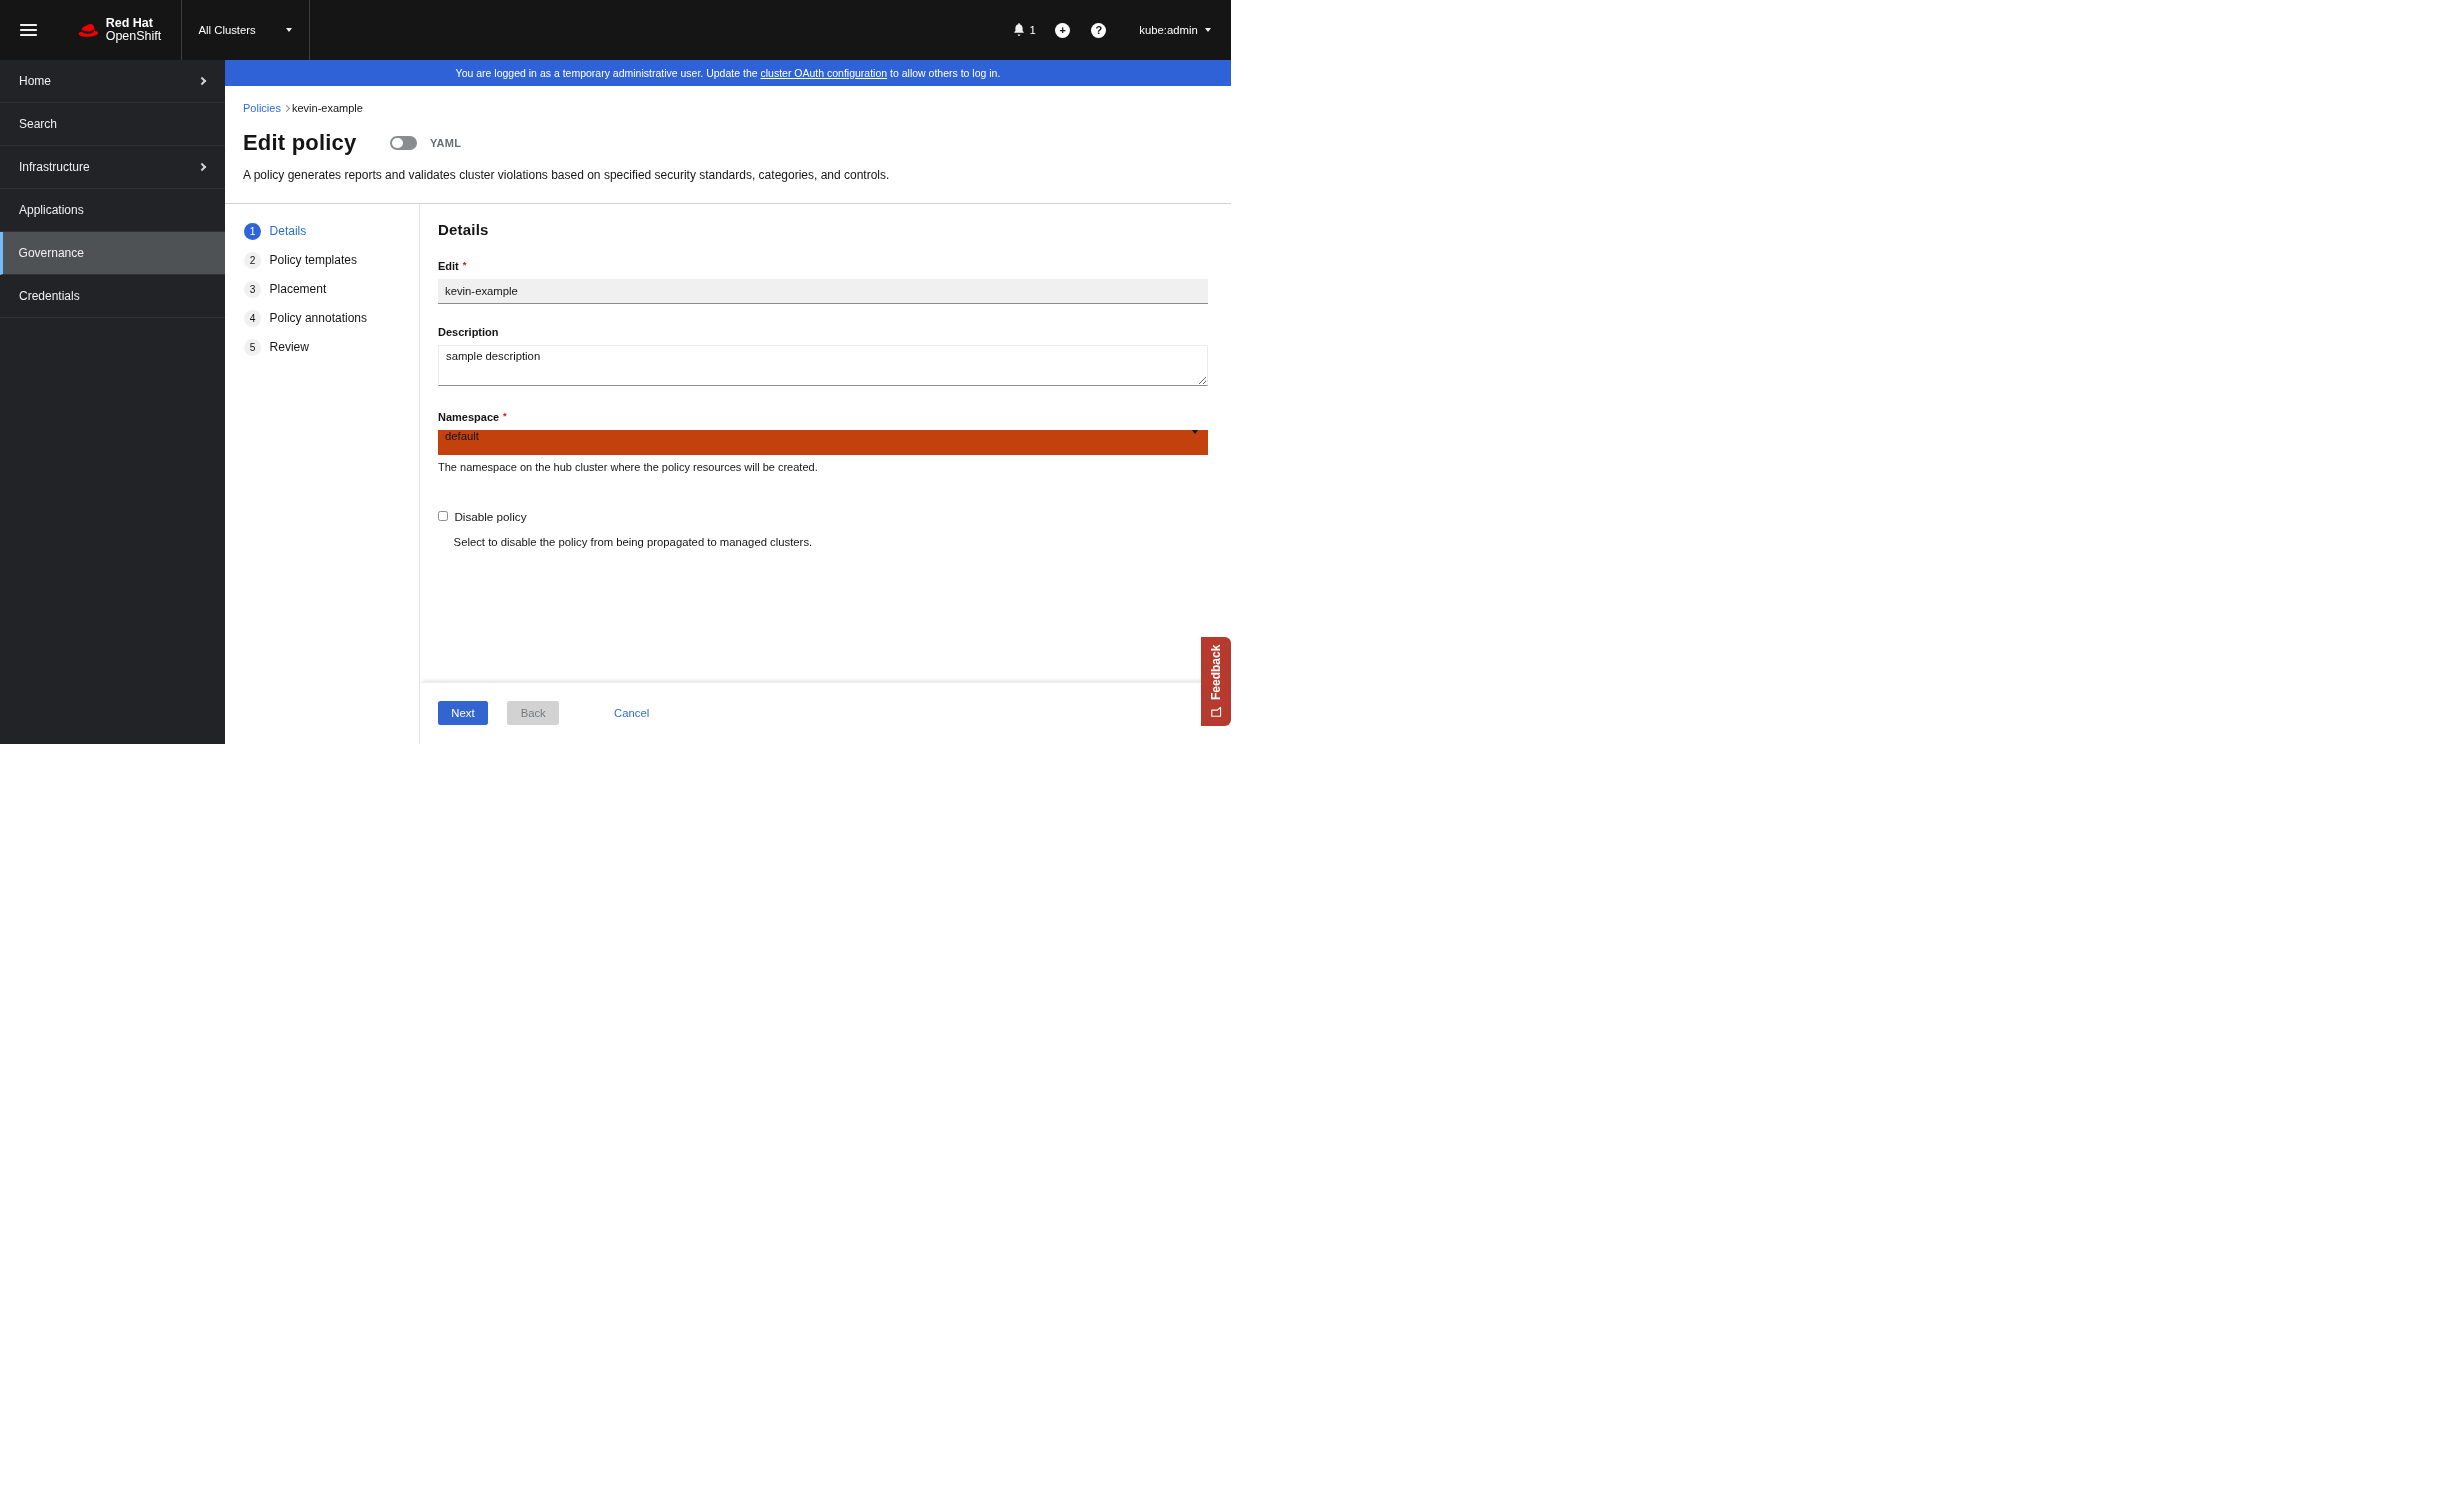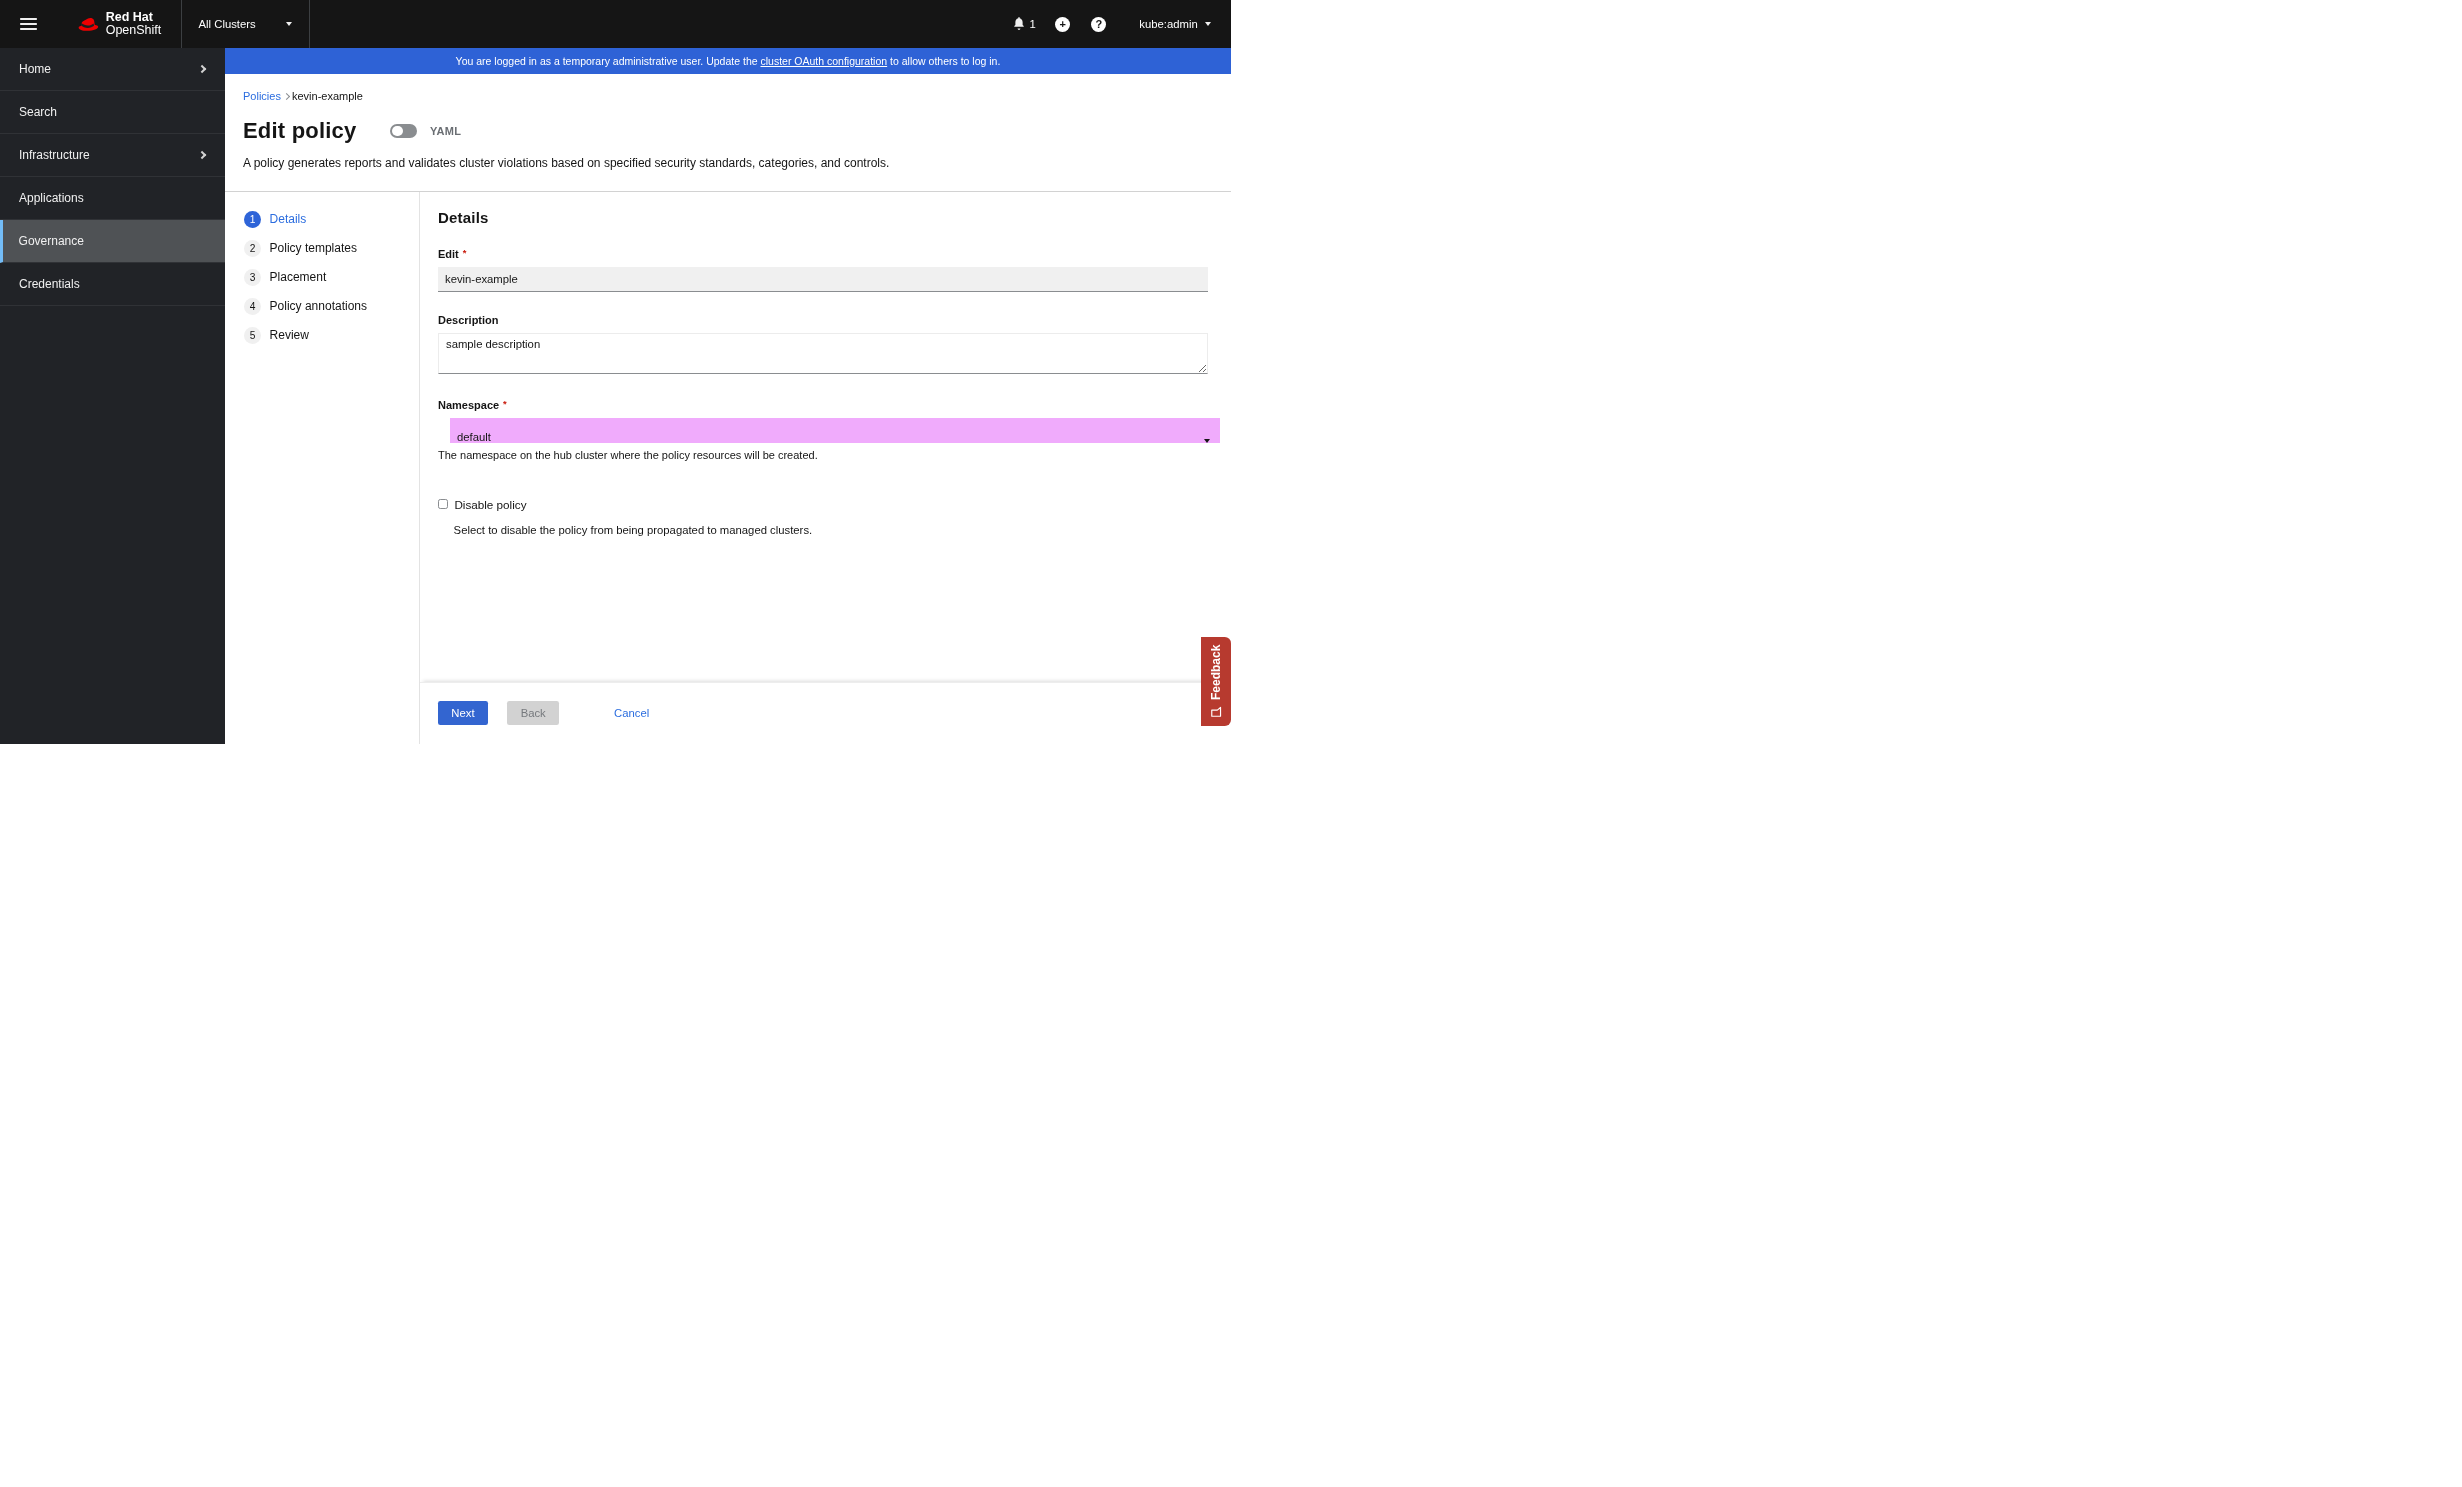--- a/index.html
+++ b/index.html
@@ -1,21 +1,21 @@
 <!DOCTYPE html>
 <html style="font-size:12.5px"><head>
 <meta charset="utf-8">
 <style>
   * { box-sizing: border-box; margin: 0; padding: 0; }
   html, body { background: #fff; }
   body { font-family: "Liberation Sans", sans-serif; color: #151515; }
   .screen { position: relative; width: 1231px; height: 744px; overflow: hidden; background: #fff; display: flex; flex-direction: column; }
 
   
-  .masthead { height: 48px; background: #151515; display: flex; align-items: center; flex: none; }
+  .masthead { height: 60px; background: #151515; display: flex; align-items: center; flex: none; }
   .hamburger { width: 17px; height: 12.5px; margin-left: 19.5px; display: flex; flex-direction: column; justify-content: space-between; cursor: pointer; }
   .hamburger span { display: block; height: 2.3px; border-radius: 0.8px; background: #f0f0f0; }
   .brand { display: flex; align-items: center; margin-left: 35px; gap: 6.2px; }
   .brand-text { color: #fff; font-size: 12.5px; line-height: 13.3px; }
   .brand-line1 { font-weight: 700; }
   .masthead-divider { width: 0.8px; align-self: stretch; background: #3c3f42; }
   .md1 { margin-left: 19.5px; }
   .cluster-select { width: 127px; align-self: stretch; display: flex; align-items: center; justify-content: space-between; padding: 0 17px; color: #fff; font-size: 11.3px; cursor: pointer; }
   .caret-down { width: 0; height: 0; border-left: 3.5px solid transparent; border-right: 3.5px solid transparent; border-top: 4.3px solid #f0f0f0; }
   .mast-right { margin-left: auto; margin-right: 20.3px; display: flex; align-items: center; }
@@ -64,21 +64,21 @@
   .step.active .step-label { color: #2b6ddf; }
 
   .wizard-right { flex: 1; display: flex; flex-direction: column; min-width: 0; }
   .wizard-body { flex: 1; padding: 17px 23.4px 0 18px; overflow: hidden; }
   .section-title { font-size: 15px; font-weight: 700; letter-spacing: 0.2px; }
 
   .field-label { margin-top: 22px; font-size: 11px; font-weight: 700; display: flex; gap: 3.9px; }
   .req { color: #c9190b; font-size: 9.4px; margin-top: -0.8px; }
   .text-input { margin-top: 7px; width: 100%; height: 25px; background: #f0f0f0; border: none; border-bottom: 1.6px solid #8a8d90; padding: 0 7px; font-size: 11.3px; color: #151515; font-family: "Liberation Sans", sans-serif; }
   .textarea { margin-top: 7px; width: 100%; height: 41px; background: #fff; border: 0.8px solid #ececec; border-bottom: 1.6px solid #8a8d90; padding: 4.7px 7px; font-size: 11.3px; color: #151515; font-family: "Liberation Sans", sans-serif; resize: both; }
-  .select { margin-top: 7px; width: 100%; height: 25px; background: #f0abfc; display: flex; align-items: flex-end; justify-content: space-between; padding: 0 9.4px 0 7px; font-size: 11.3px; cursor: pointer; margin-left: 12px; }
+  .select { margin-top: 7px; width: 100%; height: 25px; background: #c2410c; display: flex; align-items: flex-start; justify-content: space-between; padding: 0 9.4px 0 7px; font-size: 11.3px; cursor: pointer; }
   .select-caret { width: 0; height: 0; border-left: 3.9px solid transparent; border-right: 3.9px solid transparent; border-top: 4.7px solid #151515; }
   .helper { margin-top: 6.2px; font-size: 11px; color: #151515; }
   .checkbox-row { margin-top: 37px; display: flex; align-items: center; gap: 6.2px; }
   .checkbox { width: 10.2px; height: 10.2px; background: #fff; border: 1.2px solid #8a8d90; border-radius: 2.3px; cursor: pointer; flex: none; }
   .checkbox-label { font-size: 11.7px; }
   .helper-indent { margin: 13.3px 0 0 15.6px; font-size: 11.3px; }
 
   
   .wizard-footer { flex: none; height: 62px; border-top: 0.8px solid #ededed; box-shadow: 0 -3.9px 3.9px -3.1px rgba(0,0,0,0.14); padding: 18px 0 0 18px; display: flex; align-items: flex-start; }
   .btn { height: 24px; padding: 0 13.3px; border: none; border-radius: 2.3px; font-size: 11.3px; font-family: "Liberation Sans", sans-serif; cursor: pointer; }

